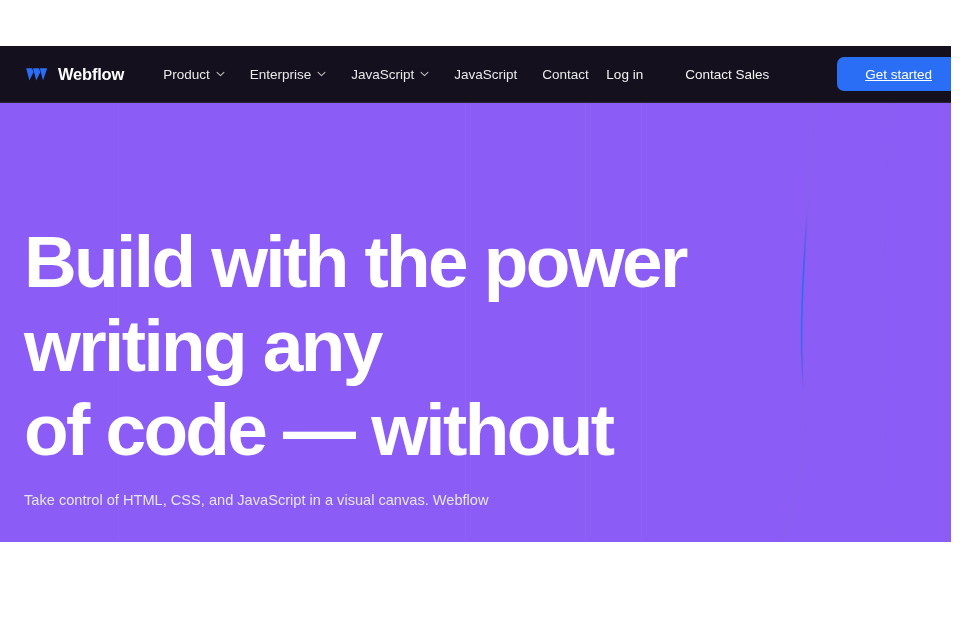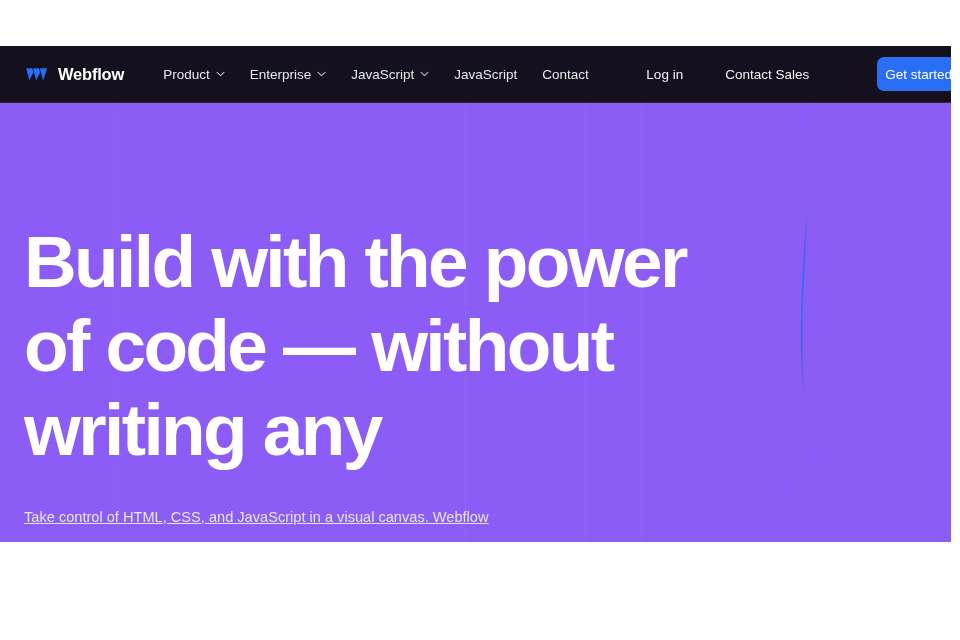--- a/index.html
+++ b/index.html
@@ -58,47 +58,47 @@
     margin-left:auto; padding-right:0;
   }
   .nav-right .nav-item { color:#f2f2f3; }
   .cta-btn {
     margin-left:26px;
     height:34px; min-width:30px;
     background:#2b6ef6;
     border:none; border-radius:7px;
     color:#fff; font-size:13.5px; font-weight:500;
     font-family:"Liberation Sans", sans-serif;
-    padding:0 8px; white-space:nowrap; cursor:pointer;
+    padding:0 28px; white-space:nowrap; cursor:pointer;
     overflow:hidden;
+    text-decoration:underline;
   }
 
   
   #hero {
     position:absolute; left:24px; top:146px; right:0;
     z-index:3;
   }
   .headline {
     color:#ffffff;
     font-size:73px;
     line-height:84px;
     font-weight:700;
     letter-spacing:-2.6px;
     max-width:770px;
     margin-top:28px;
   }
   .headline .ln { display:block; white-space:nowrap; }
   .subhead {
-    margin-top:33px;
+    margin-top:16px;
     color:#e6e6e7;
     font-size:14.6px;
     line-height:24.5px;
     font-weight:400;
     max-width:600px;
-    text-decoration:underline;
   }
   .subhead .ln { display:block; }
 </style>
 </head>
 <body>
 
 <div id="page">
   <div id="viewport">
 
     <div class="bg-layer">
@@ -166,22 +166,22 @@
         <div class="nav-item">
           <span>Contact Sales</span>
         </div>
         <button class="cta-btn">Get started</button>
       </div>
     </div>
 
     <div id="hero">
       <h1 class="headline">
         <span class="ln">Build with the power</span>
+        <span class="ln">writing any</span>
         <span class="ln">of code — without</span>
-        <span class="ln">writing any</span>
       </h1>
       <p class="subhead">
         <span class="ln">Take control of HTML, CSS, and JavaScript in a visual canvas. Webflow</span>
       </p>
     </div>
 
   </div>
 </div>
 
 </body></html>

